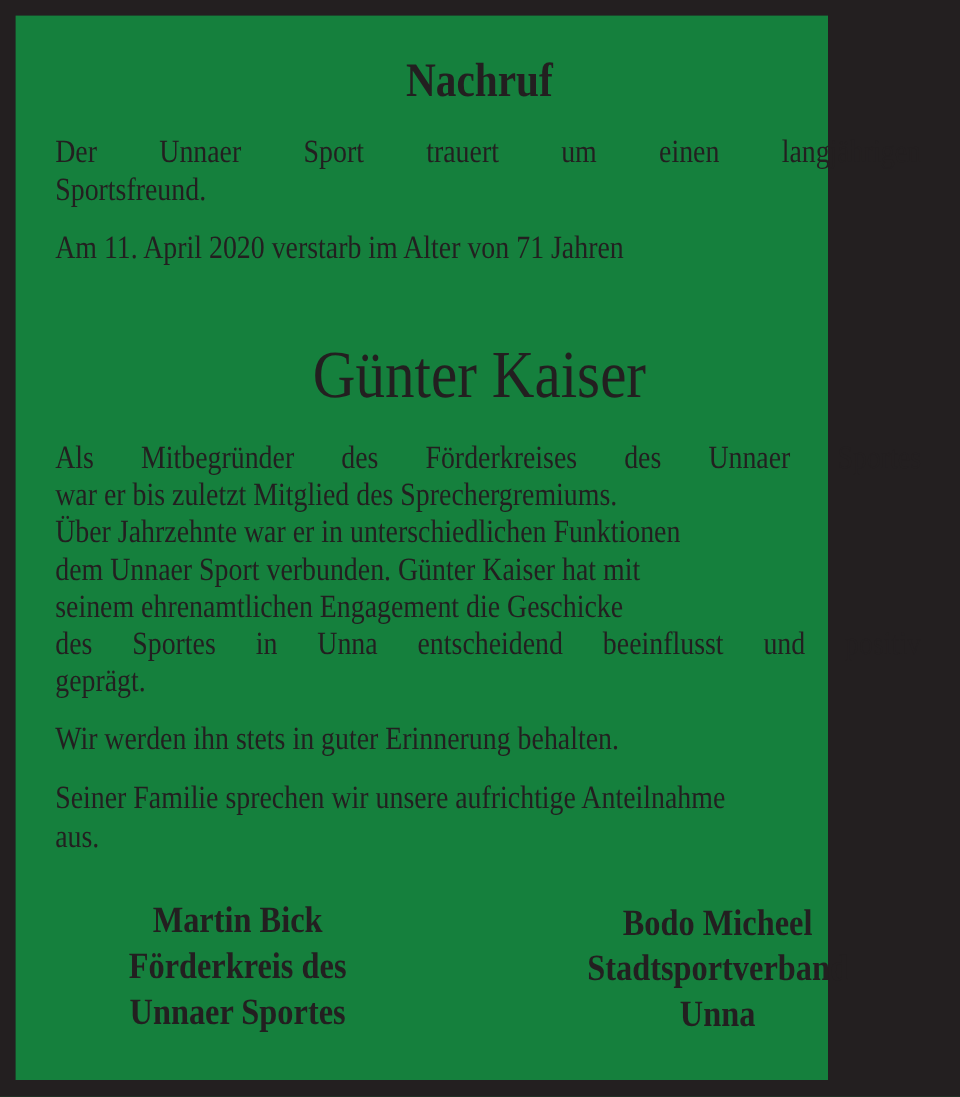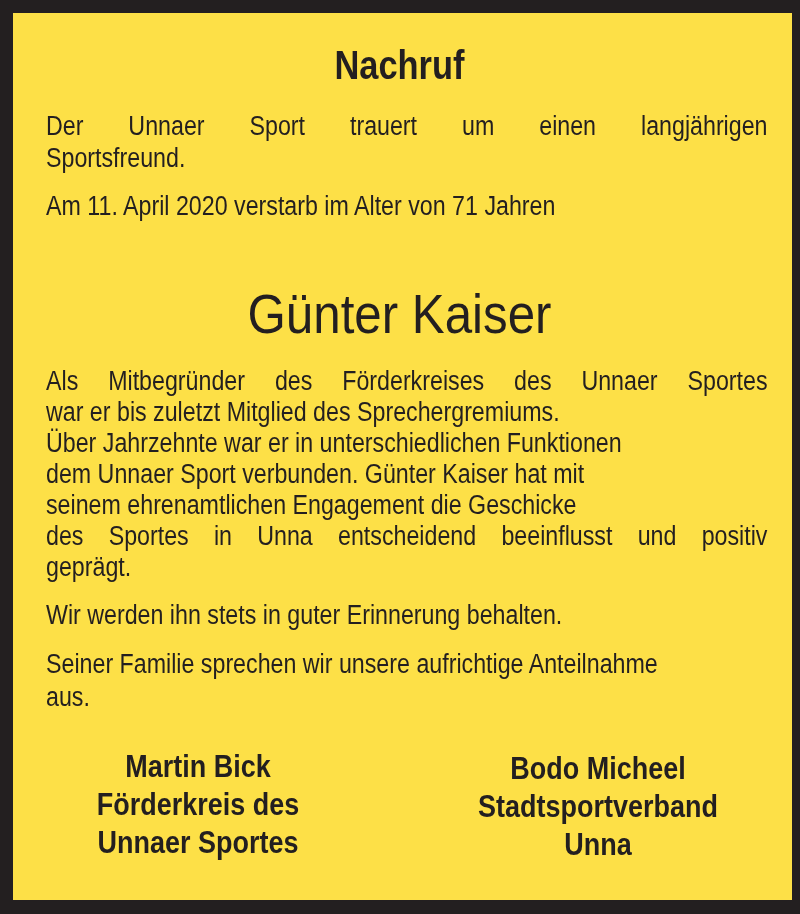--- a/index.html
+++ b/index.html
@@ -7,22 +7,23 @@
     width: 800px; height: 914px;
     background: #231f20;
     position: relative;
     overflow: hidden;
     font-family: "Liberation Sans", sans-serif;
     color: #231f20;
   }
   .frame {
     position: absolute;
     left: 13px; top: 13px;
-    width: 779px; height: 887px;
-    background: #fde047;
+    width: 677px; height: 887px;
+    background: #15803d;
+    font-family: Liberation Serif, serif;
   }
   .line {
     position: absolute;
     white-space: nowrap;
     transform-origin: 0 0;
   }
   .title {
     left: 0; width: 773px; top: 30px;
     font-size: 40px; font-weight: bold;
     transform: scaleX(0.86);

